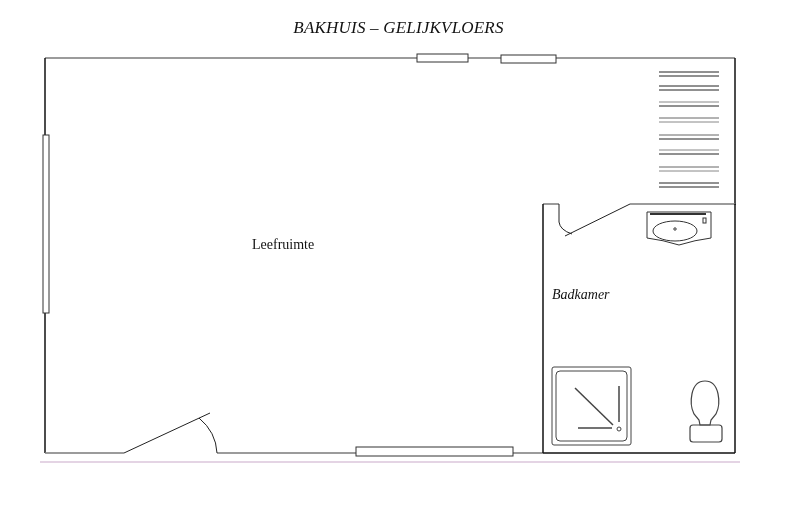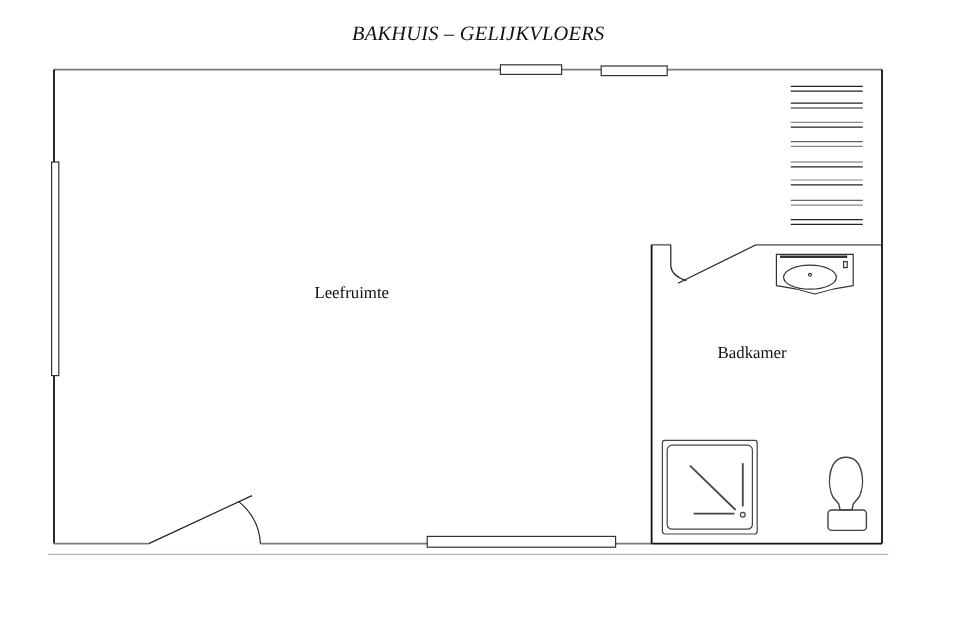--- a/index.html
+++ b/index.html
@@ -1,20 +1,20 @@
 <!DOCTYPE html>
 <html><head>
 <meta charset="utf-8">
 <style>
   html, body { margin: 0; padding: 0; background: #ffffff; }
   body { width: 797px; height: 515px; position: relative; overflow: hidden; font-family: "Liberation Serif", "DejaVu Serif", serif; }
   .title { position: absolute; left: 0; width: 797px; top: 18px; text-align: center; font-size: 17px; color: #111; letter-spacing: 0.2px; font-style: italic; }
-  .label { position: absolute; font-size: 14px; color: #111; margin-left: 10px; }
+  .label { position: absolute; font-size: 14px; color: #111; }
   #lbl-living { left: 252px; top: 237px; }
-  #lbl-bath { left: 588px; top: 287px; }
+  #lbl-bath { left: 552px; top: 287px; font-style: italic; }
   svg.plan { position: absolute; left: 0; top: 0; }
 </style>
 </head>
 <body>
 
 <div class="title">BAKHUIS – GELIJKVLOERS</div>
 
 <svg class="plan" width="797" height="515" viewBox="0 0 797 515">
 
   <line x1="40" y1="462" x2="740" y2="462" stroke="#c9a9c9" stroke-width="1"></line>

